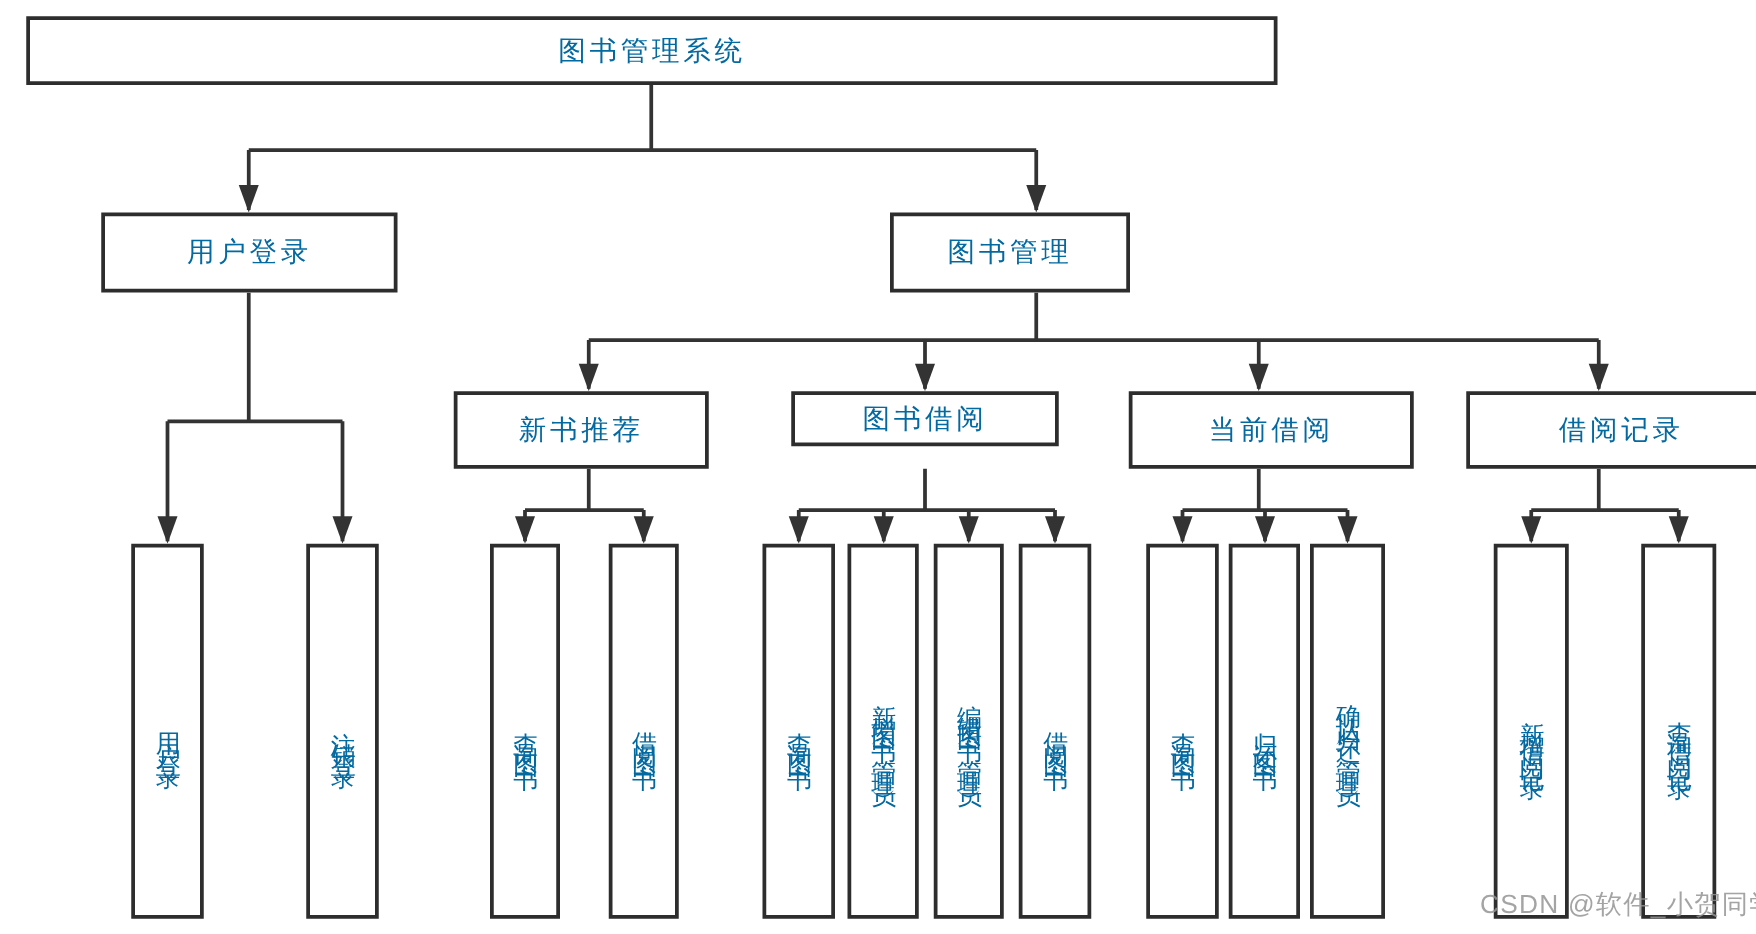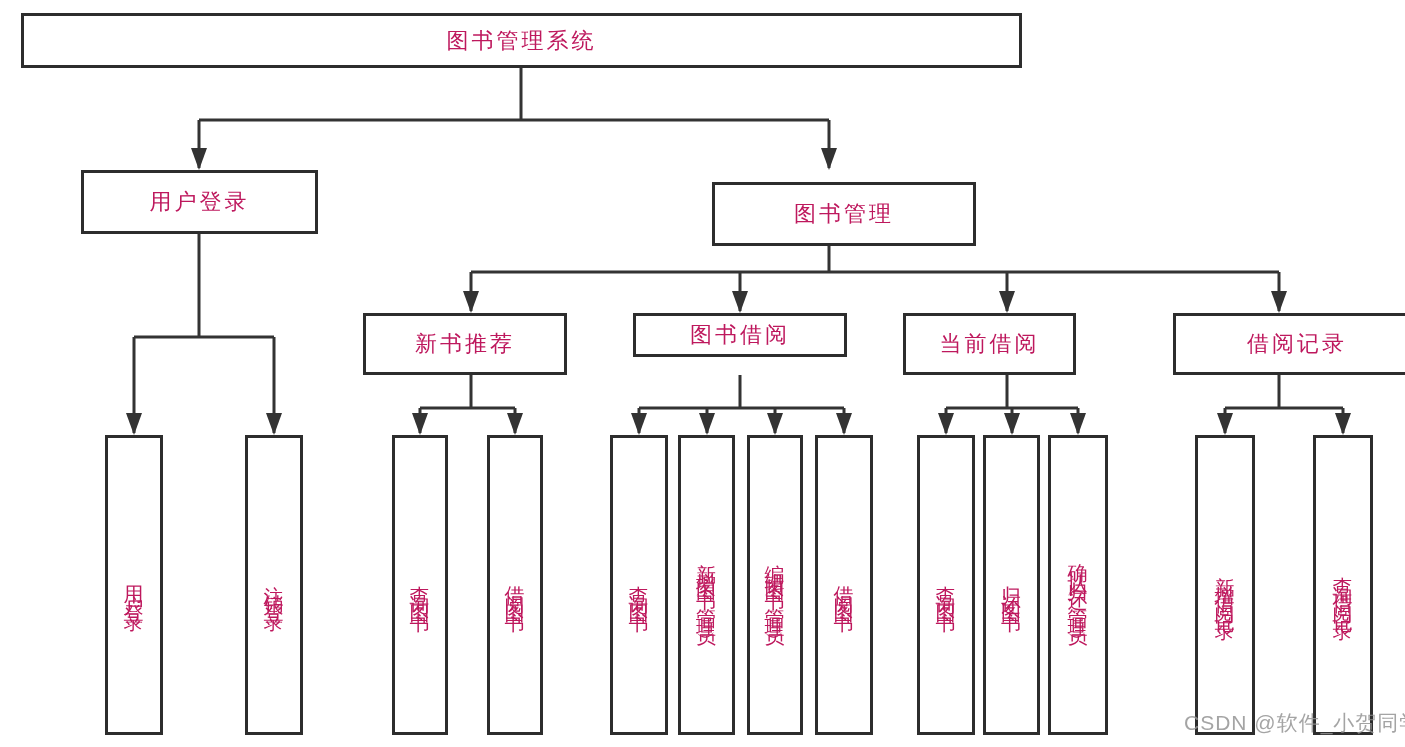--- a/index.html
+++ b/index.html
@@ -4,21 +4,21 @@
 <style>
   html,body{margin:0;padding:0;background:#fff;}
   #canvas{
     position:relative;width:1405px;height:747px;background:#ffffff;
     font-family:"Liberation Sans","DejaVu Sans",sans-serif;overflow:hidden;
   }
   #wires{position:absolute;left:0;top:0;width:1405px;height:747px;}
   .node{
     position:absolute;background:#ffffff;border:3px solid #2d2d2d;
     box-sizing:border-box;display:flex;align-items:center;justify-content:center;
-    color:#be185d;z-index:2;
+    color:#0369a1;z-index:2;
   }
   .h-node{font-size:22px;letter-spacing:3px;white-space:nowrap;}
   .v-node{
     writing-mode:vertical-rl;text-orientation:mixed;
     font-size:20px;letter-spacing:9px;line-height:1;
     padding-top:6px;
   }
   .watermark{
     position:absolute;left:1184px;top:709px;z-index:3;
     font-size:21px;color:rgba(148,148,148,0.85);white-space:nowrap;
@@ -71,25 +71,25 @@
       <path d="M1004 413 L1020 413 L1012 435 Z"></path>
       <path d="M1070 413 L1086 413 L1078 435 Z"></path>
       <path d="M1217 413 L1233 413 L1225 435 Z"></path>
       <path d="M1335 413 L1351 413 L1343 435 Z"></path>
     </g>
   </svg>
 
   <div class="node h-node" style="left:21px;top:13px;width:1001px;height:55px;">图书管理系统</div>
 
   <div class="node h-node" style="left:81px;top:170px;width:237px;height:64px;">用户登录</div>
-  <div class="node h-node" style="left:712px;top:170px;width:264px;height:64px;margin-top:12px;">图书管理</div>
+  <div class="node h-node" style="left:712px;top:170px;width:192px;height:64px;">图书管理</div>
 
   <div class="node h-node" style="left:363px;top:313px;width:204px;height:62px;">新书推荐</div>
   <div class="node h-node" style="left:633px;top:313px;width:214px;height:44px;">图书借阅</div>
-  <div class="node h-node" style="left:903px;top:313px;width:173px;height:62px;">当前借阅</div>
+  <div class="node h-node" style="left:903px;top:313px;width:228px;height:62px;">当前借阅</div>
   <div class="node h-node" style="left:1173px;top:313px;width:248px;height:62px;">借阅记录</div>
 
   <div class="node v-node" style="left:105px;top:435px;width:58px;height:300px;">用户登录</div>
   <div class="node v-node" style="left:245px;top:435px;width:58px;height:300px;">注销登录</div>
 
   <div class="node v-node" style="left:392px;top:435px;width:56px;height:300px;">查询图书</div>
   <div class="node v-node" style="left:487px;top:435px;width:56px;height:300px;">借阅图书</div>
 
   <div class="node v-node" style="left:610px;top:435px;width:58px;height:300px;">查询图书</div>
   <div class="node v-node" style="left:678px;top:435px;width:57px;height:300px;">新增图书（管理员）</div>

